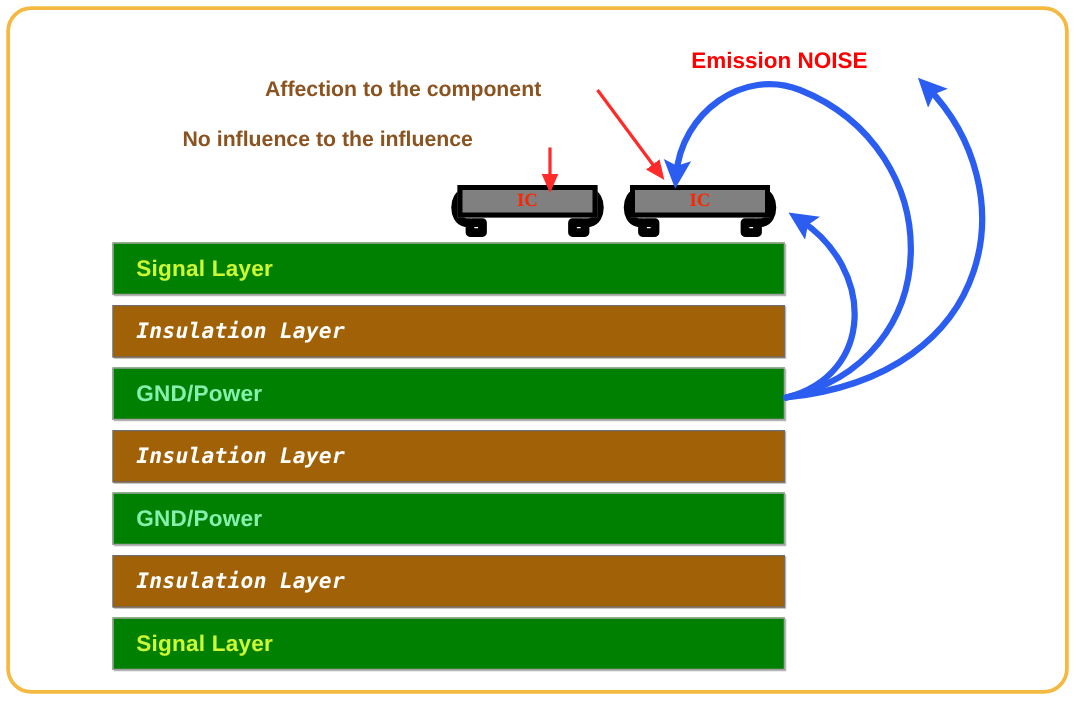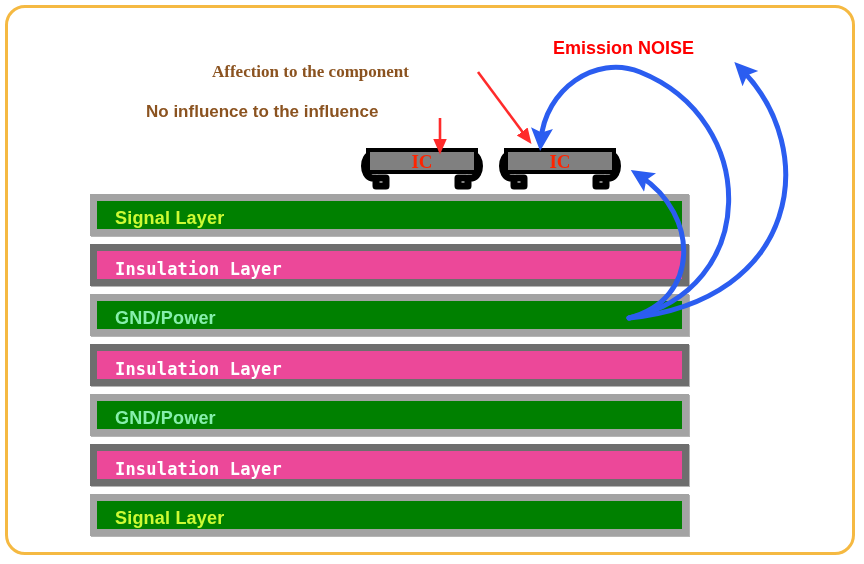--- a/index.html
+++ b/index.html
@@ -26,30 +26,30 @@
     height: 550px;
     border: 3px solid #f5b942;
     border-radius: 20px;
     box-sizing: border-box;
     background: transparent;
   }
   
   .pcb-layer {
     position: absolute;
     left: 90px;
-    width: 599px;
+    width: 538px;
     height: 42px;
     box-sizing: border-box;
-    border: 7px solid #a3a3a3;
+    border: 1px solid #a3a3a3;
     display: flex;
-    align-items: flex-end;
+    align-items: center;
     box-shadow: 1px 1px 0 rgba(120,120,120,0.55);
   }
   .pcb-layer.green  { background: #008000; }
-  .pcb-layer.black  { background: #ec4899; border-color: #6e6e6e; }
+  .pcb-layer.black  { background: #a16207; border-color: #6e6e6e; font-style: italic; }
   .layer-label {
     padding-left: 18px;
     font-size: 18px;
     font-weight: bold;
     letter-spacing: 0.2px;
     white-space: nowrap;
   }
   .label-signal { color: #cdfa34; }
   .label-gnd    { color: #86efac; }
   .label-insul  { color: #ffffff; font-family: "DejaVu Sans Mono", monospace; font-size: 17px; }
@@ -68,21 +68,21 @@
     height: 26px;
     background: #808080;
     border: 4px solid #000000;
     box-sizing: border-box;
     display: flex;
     align-items: center;
     justify-content: center;
   }
   .ic-text {
     color: #ff2400;
-    font-size: 19px;
+    font-size: 15px;
     font-weight: bold;
     font-family: "Liberation Serif", serif;
     line-height: 1;
   }
   .ic-leads {
     position: absolute;
     left: 0;
     top: 0;
     width: 124px;
     height: 44px;
@@ -158,21 +158,21 @@
   <div class="ic-pkg" style="left:498px; top:148px;">
     <svg class="ic-leads" viewBox="0 0 124 44">
       <path d="M12 6 C 2 8, 2 28, 12 30 L 16 30 L 16 38 L 26 38 L 26 30 L 18 30" fill="none" stroke="#000000" stroke-width="7" stroke-linecap="round" stroke-linejoin="round"></path>
       <path d="M112 6 C 122 8, 122 28, 112 30 L 108 30 L 108 38 L 98 38 L 98 30 L 106 30" fill="none" stroke="#000000" stroke-width="7" stroke-linecap="round" stroke-linejoin="round"></path>
     </svg>
     <div class="ic-body">
       <span class="ic-text">IC</span>
     </div>
   </div>
 
-  <div class="anno-brown" style="left:212px; top:62px;font-family:Liberation Serif, serif;">Affection  to  the component</div>
+  <div class="anno-brown" style="left:212px; top:62px;">Affection  to  the component</div>
 
   <div class="anno-brown" style="left:146px; top:102px;">No influence to the influence</div>
 
   <div class="anno-red" style="left:553px; top:38px;">Emission NOISE</div>
 
   <svg id="arrow-layer" viewBox="0 0 864 564">
     <defs>
       <marker id="red-head" markerWidth="6" markerHeight="6" refX="3.1" refY="3" orient="auto" markerUnits="strokeWidth">
         <path d="M0,0.4 L6,3 L0,5.6 z" fill="#ff2b2b"></path>
       </marker>

